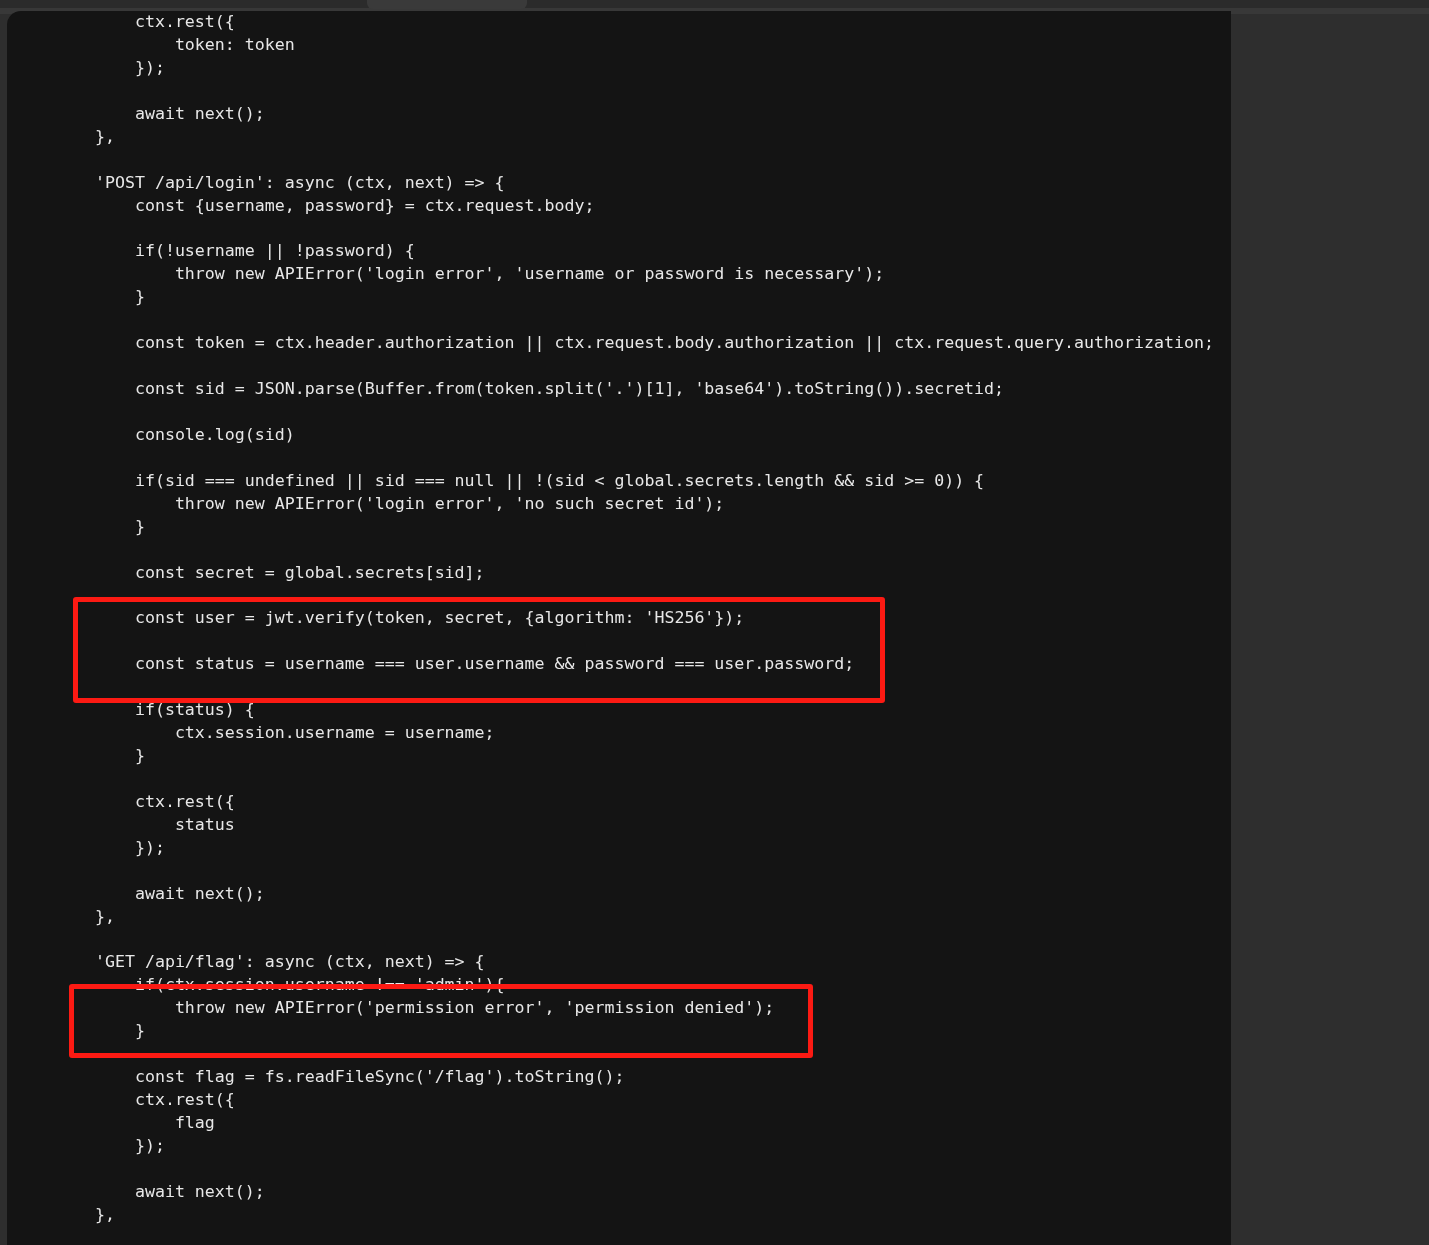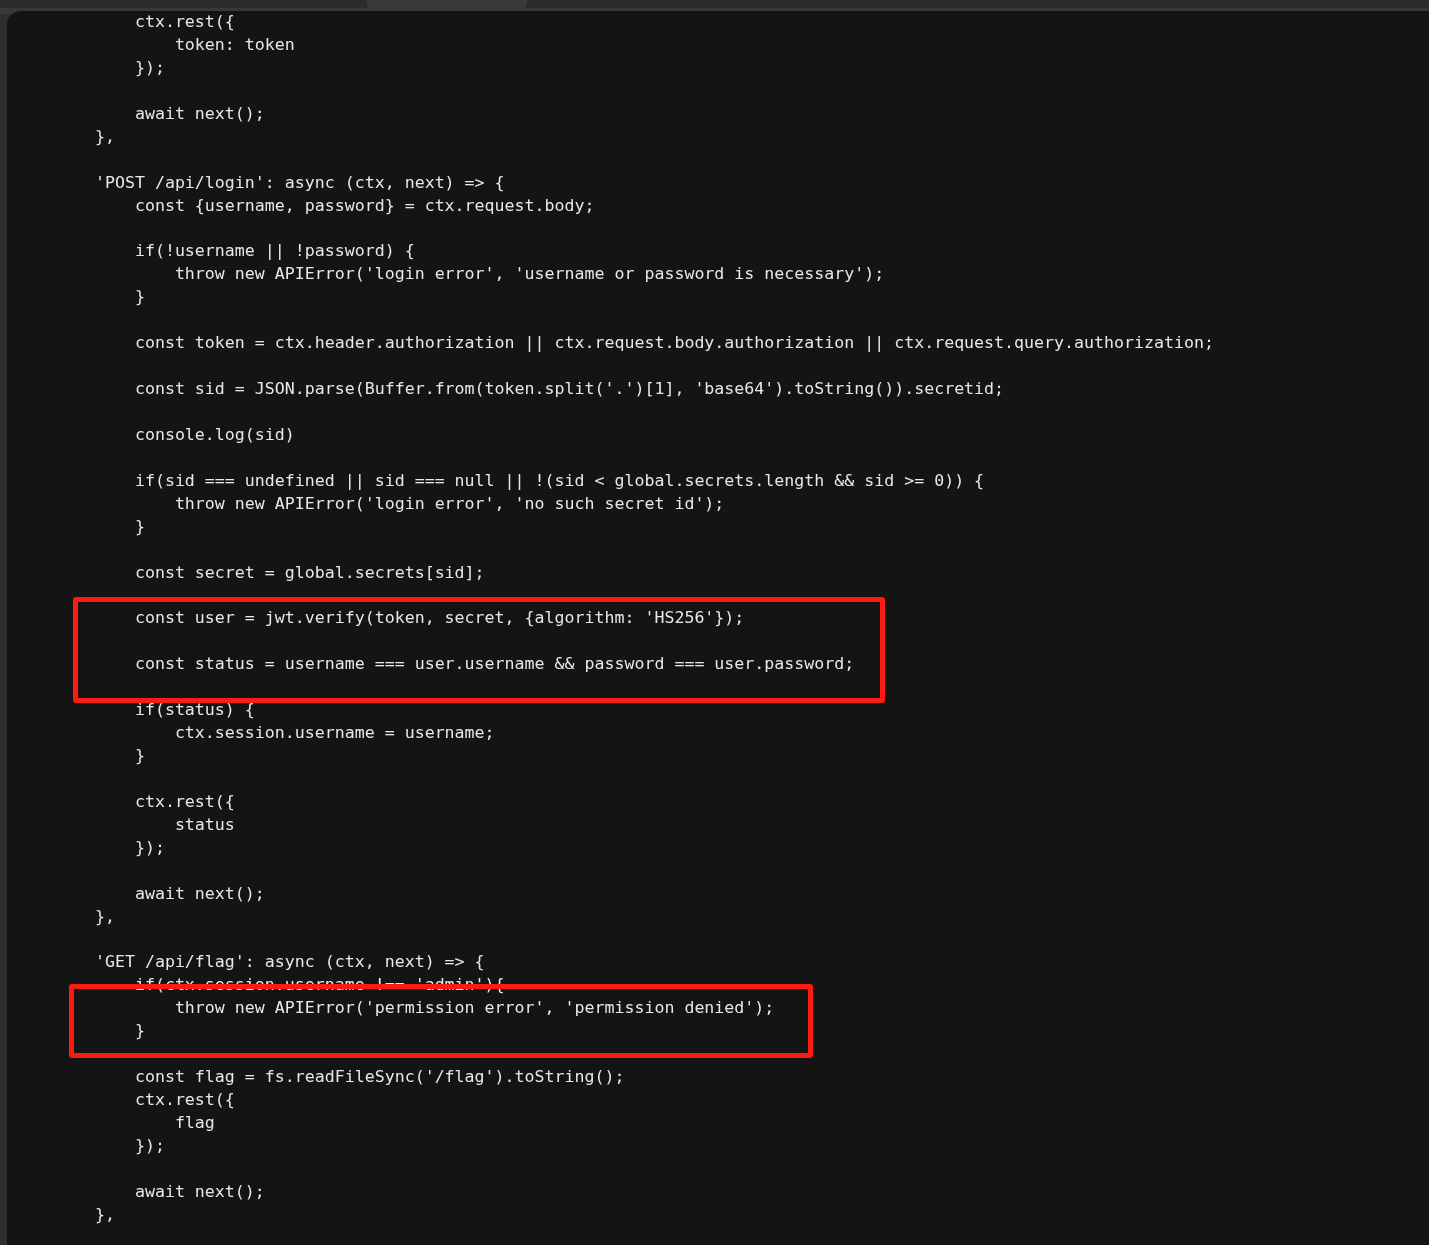--- a/index.html
+++ b/index.html
@@ -40,21 +40,21 @@
     background: #3a3a3a;
     border-bottom-left-radius: 6px;
     border-bottom-right-radius: 6px;
   }
 
   
   #code-card {
     position: absolute;
     left: 7px;
     top: 11px;
-    width: 1422px;
+    width: 1224px;
     height: 1234px;
     background: #141414;
     border-top-left-radius: 14px;
     border-top-right-radius: 0px;
     overflow: hidden;
   }
 
   #code-pre {
     position: absolute;
     left: 0;

